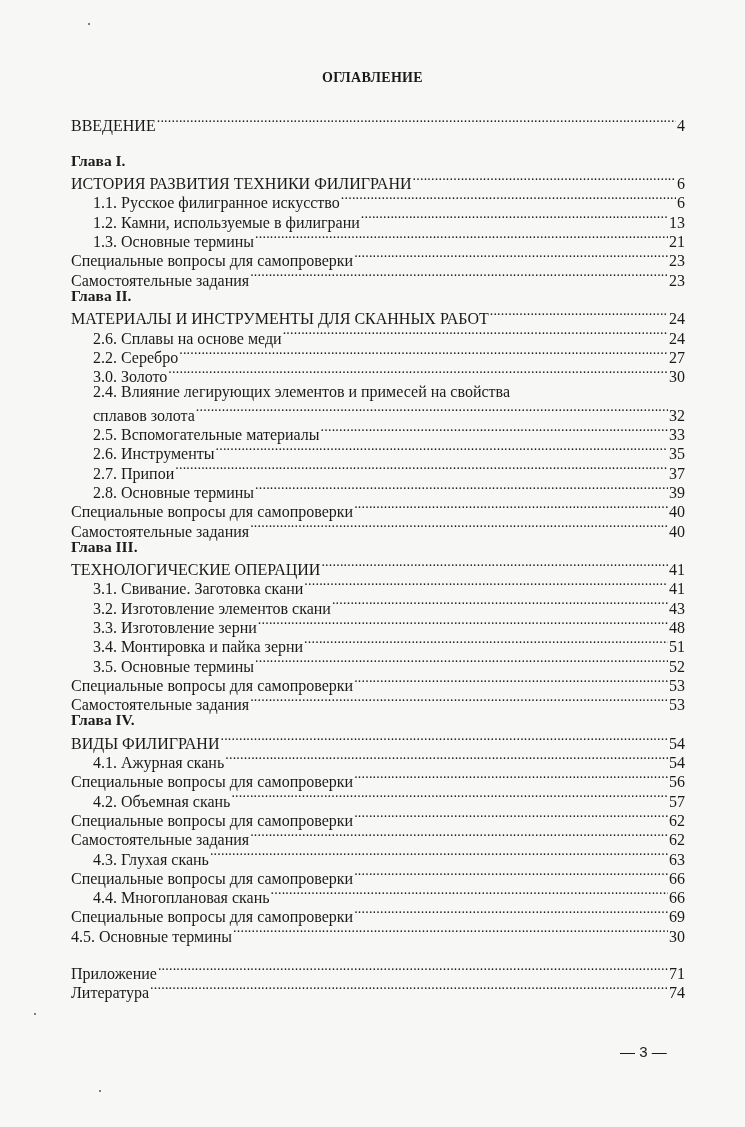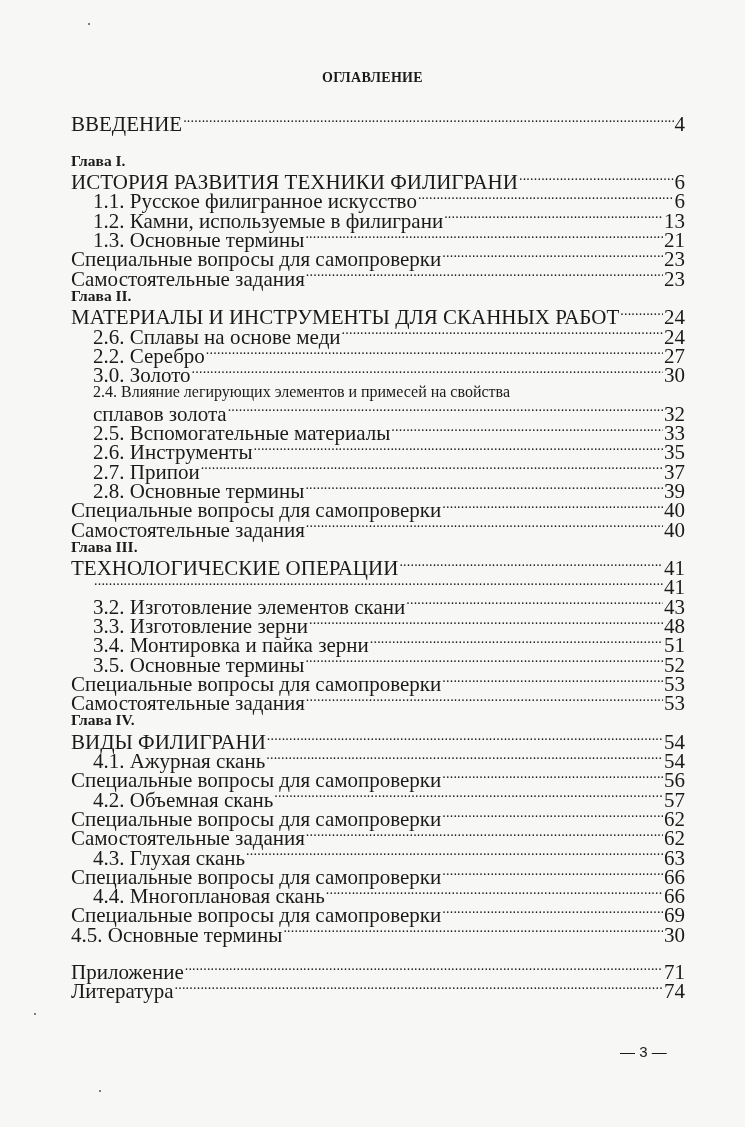--- a/index.html
+++ b/index.html
@@ -11,21 +11,21 @@
     font-family: "Liberation Serif", serif;
     color: #1a1a1a;
   }
   .page-title {
     position: absolute; left: 0; width: 745px; top: 70px;
     text-align: center; font-weight: bold; font-size: 14px; letter-spacing: 0.3px;
   }
   .toc { position: absolute; left: 71px; width: 614px; top: 112px; }
   .row {
     display: flex; align-items: baseline;
-    font-size: 21px; line-height: 19.3px; height: 19.3px;
+    font-size: 16px; line-height: 19.3px; height: 19.3px;
     white-space: nowrap;
   }
   .row.indent { padding-left: 22px; }
   .row .label { flex: 0 0 auto; }
   .row .dots {
     flex: 1 1 auto; overflow: hidden; margin: 0 1px;
     position: relative; height: 19.3px;
   }
   .row .dots::after {
     content: "................................................................................................................................................................................................................";
@@ -143,20 +143,21 @@
         <span class="dots"></span>
         <span class="page">40</span>
       </div>
       <div class="chapter">Глава III.</div>
       <div class="row">
         <span class="label">ТЕХНОЛОГИЧЕСКИЕ ОПЕРАЦИИ</span>
         <span class="dots"></span>
         <span class="page">41</span>
       </div>
       <div class="row indent">
+        <span class="label">3.1. Свивание. Заготовка скани</span>
         <span class="dots"></span>
         <span class="page">41</span>
       </div>
       <div class="row indent">
         <span class="label">3.2. Изготовление элементов скани</span>
         <span class="dots"></span>
         <span class="page">43</span>
       </div>
       <div class="row indent">
         <span class="label">3.3. Изготовление зерни</span>

